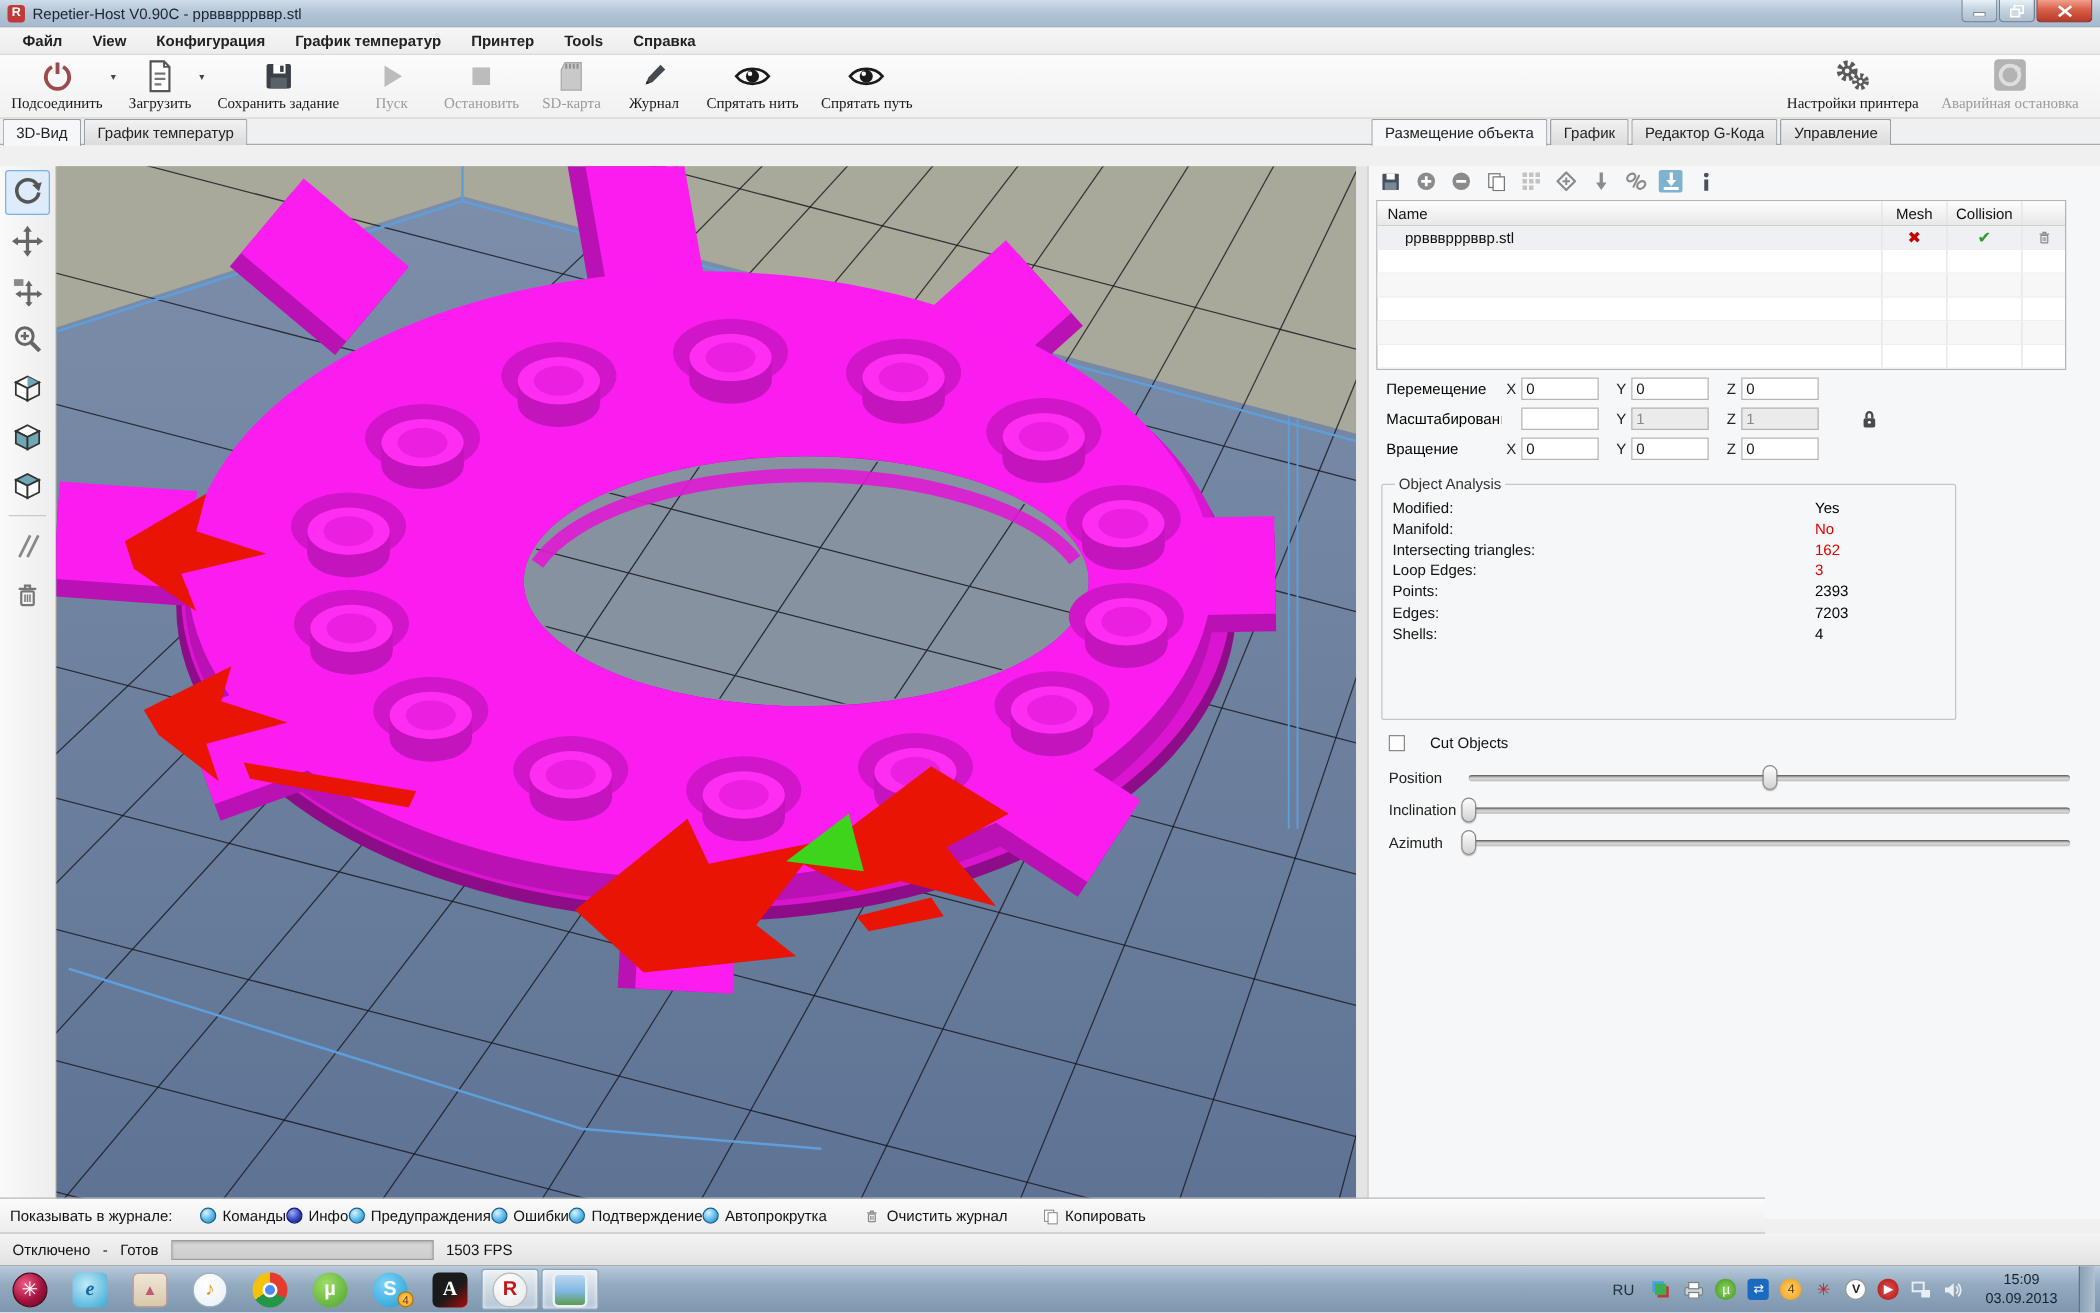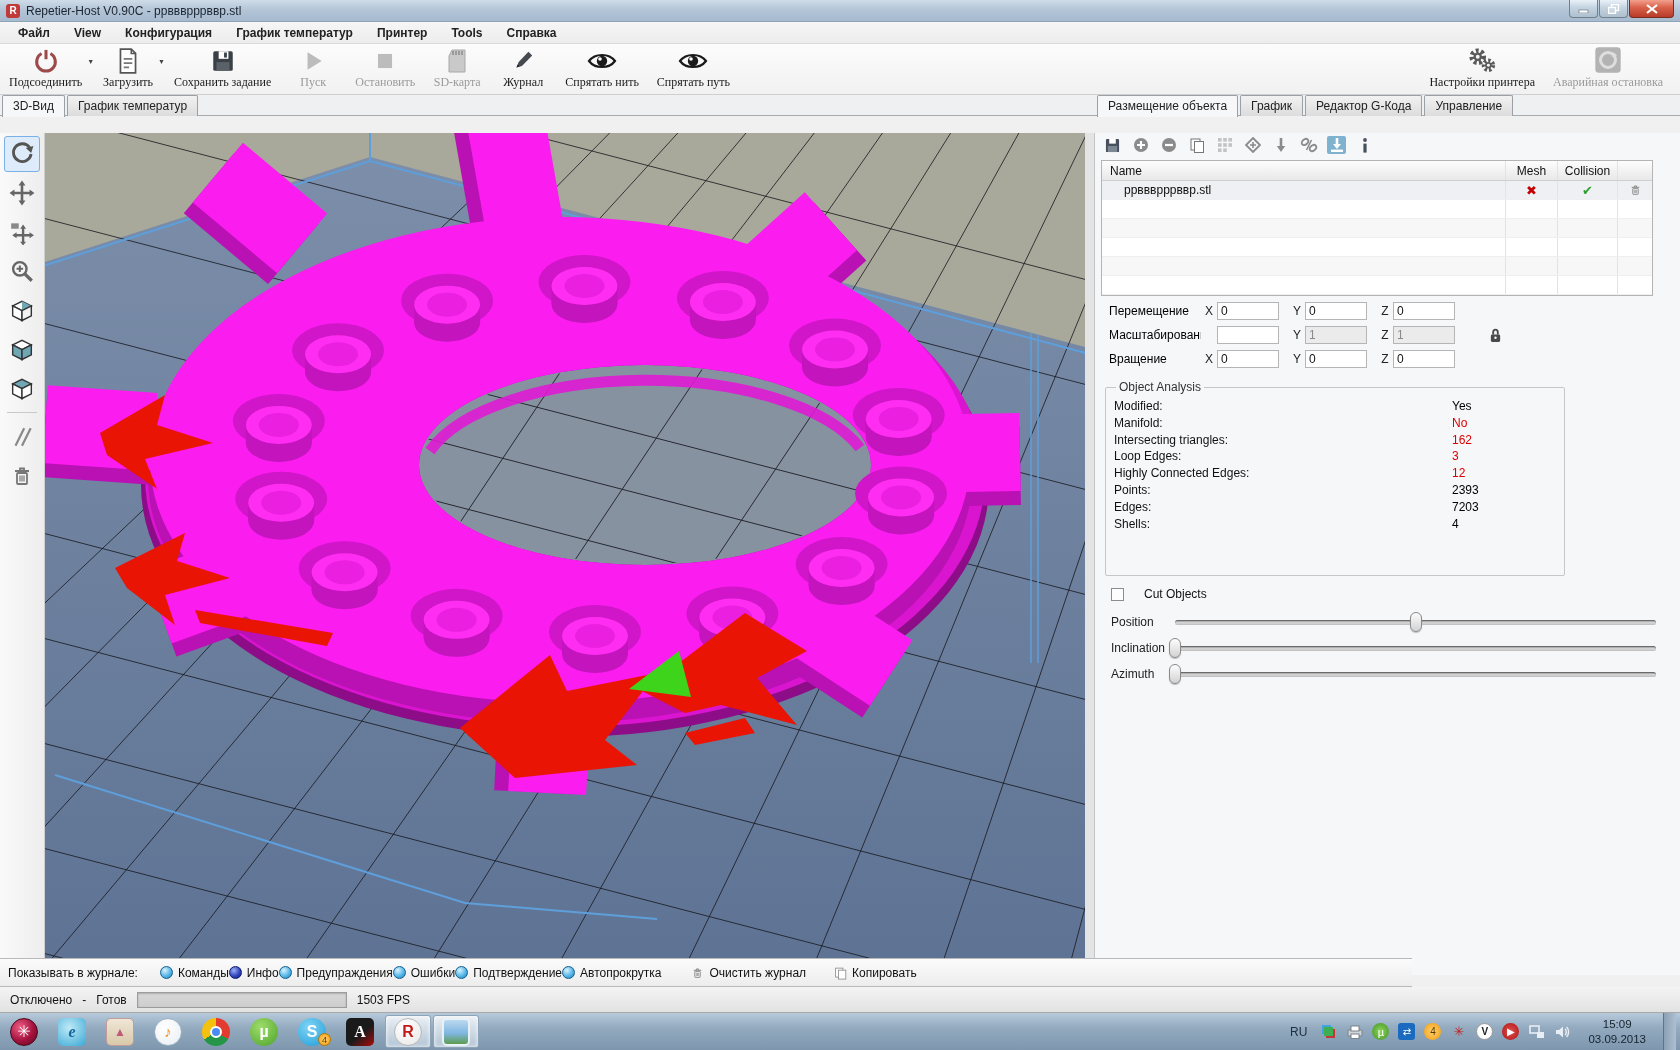--- a/index.html
+++ b/index.html
@@ -705,21 +705,20 @@
           </div>
         </div>
 
       <fieldset class="analysis">
         <legend>Object Analysis</legend>
         <div id="analysis-rows">
             <div class="a-row"><span>Modified:</span><span class="a-val" style="color: rgb(0, 0, 0);">Yes</span></div>
             <div class="a-row"><span>Manifold:</span><span class="a-val" style="color: rgb(221, 0, 0);">No</span></div>
             <div class="a-row"><span>Intersecting triangles:</span><span class="a-val" style="color: rgb(221, 0, 0);">162</span></div>
             <div class="a-row"><span>Loop Edges:</span><span class="a-val" style="color: rgb(221, 0, 0);">3</span></div>
-            <div class="a-row"><span>Highly Connected Edges:</span><span class="a-val" style="color: rgb(221, 0, 0);">12</span></div>
             <div class="a-row"><span>Points:</span><span class="a-val" style="color: rgb(0, 0, 0);">2393</span></div>
             <div class="a-row"><span>Edges:</span><span class="a-val" style="color: rgb(0, 0, 0);">7203</span></div>
             <div class="a-row"><span>Shells:</span><span class="a-val" style="color: rgb(0, 0, 0);">4</span></div>
           </div>
       </fieldset>
 
       <div class="cutbox">
         <span class="cb"></span>
         <span>Cut Objects</span>
       </div>

